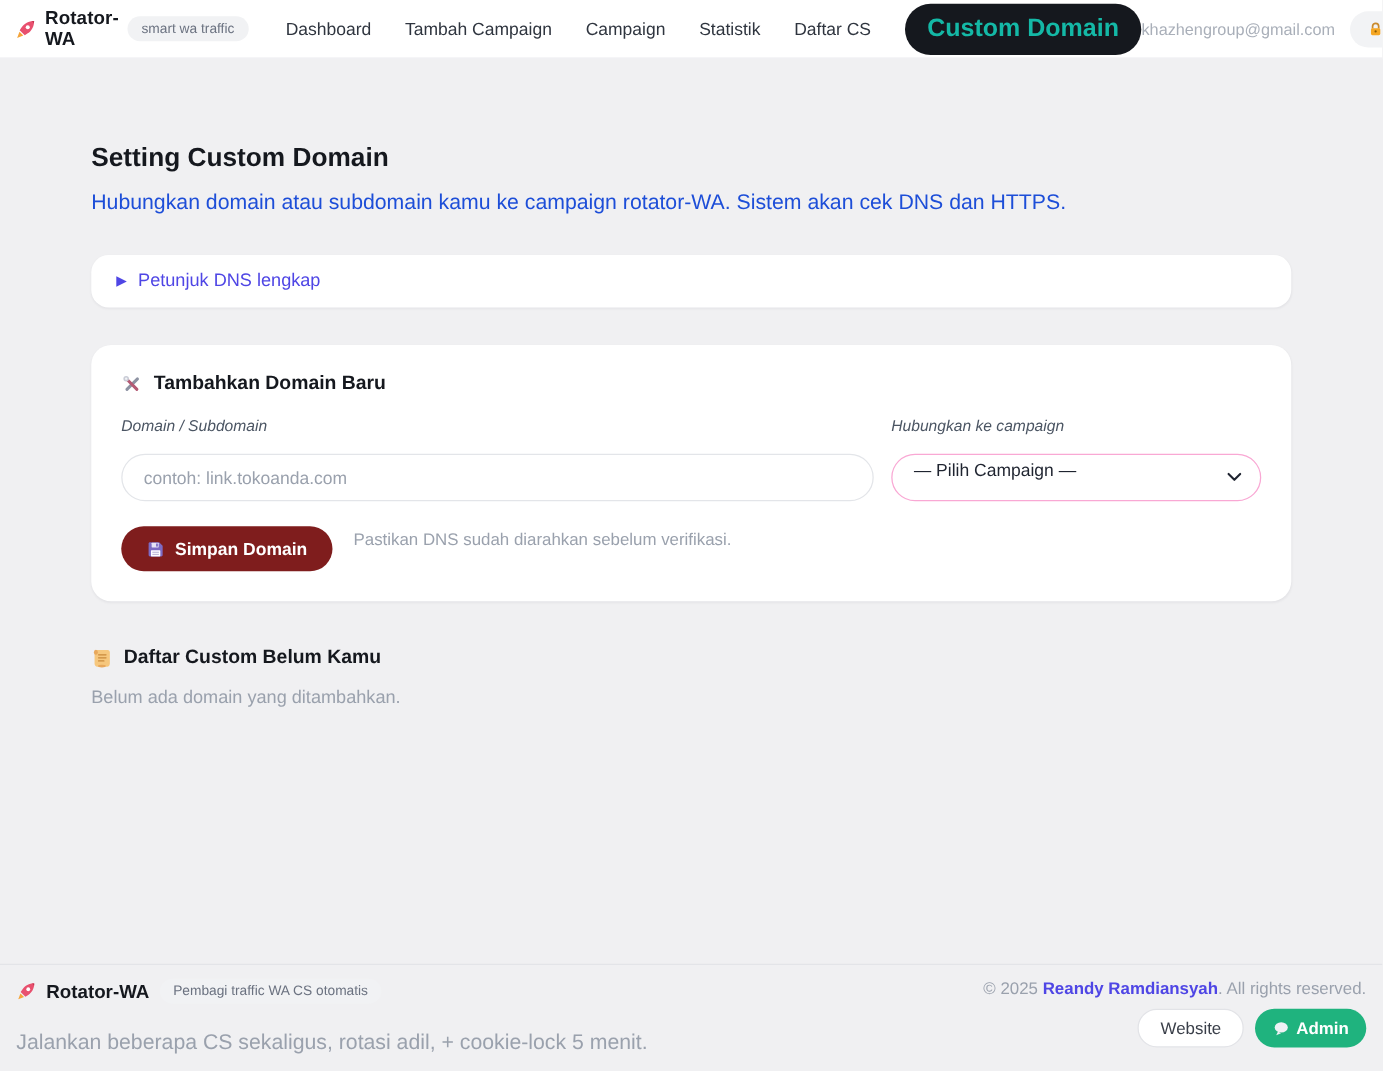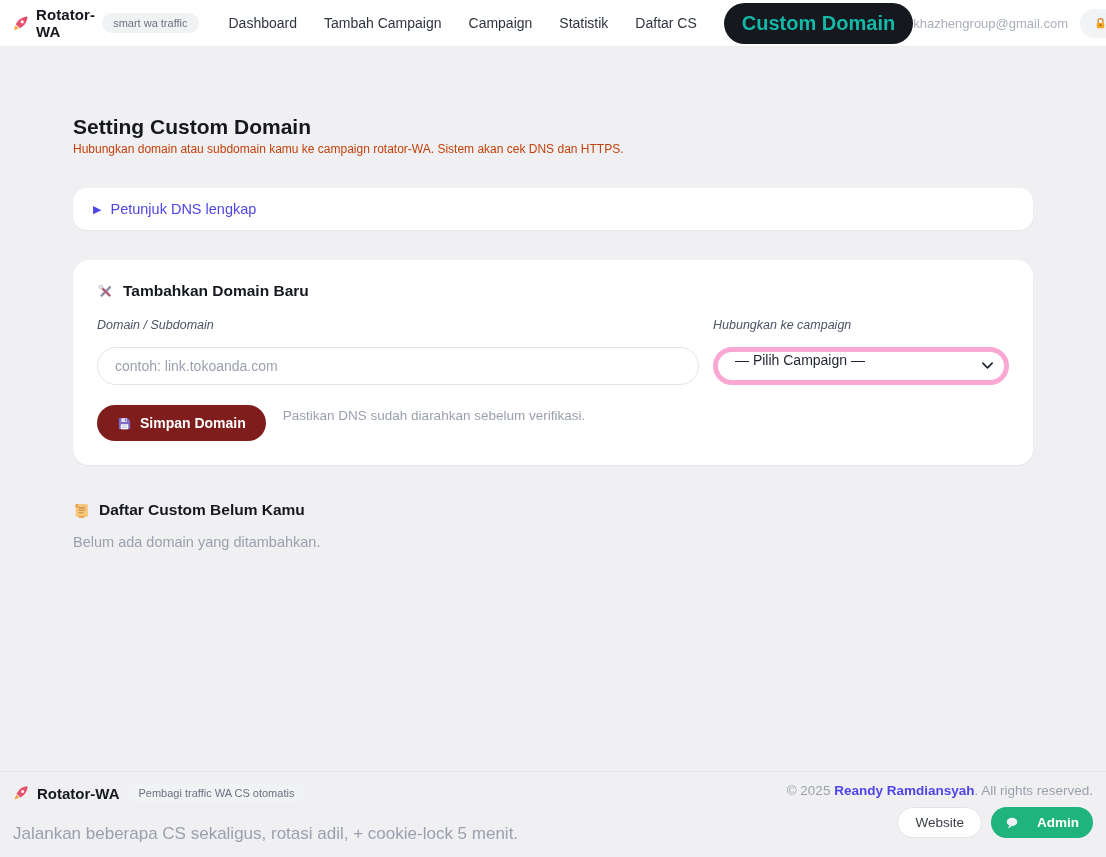--- a/index.html
+++ b/index.html
@@ -58,21 +58,21 @@
     font-family:inherit;
     font-size:13px;
     color:#2f353f;
     cursor:pointer;
   }
   .icon { display:inline-flex; align-items:center; justify-content:center; line-height:0; }
   
   main { flex:1; overflow:hidden; }
   .container { width:960px; margin:0 auto; padding-top:68px; }
   h1.page-title { font-size:21px; font-weight:bold; color:#15181e; }
-  .page-subtitle { margin-top:3px; font-size:12px; color:#c2410c; }
+  .page-subtitle { margin-top:13px; font-size:17px; color:#1d4ed8; }
   
   .dns-card {
     margin-top:32px;
     background:#ffffff;
     border-radius:14px;
     box-shadow:0 1px 2px rgba(20,24,34,.05);
     padding:13px 20px;
   }
   .dns-card summary {
     list-style:none;
@@ -115,21 +115,21 @@
     font-size:14px;
     color:#ef4444;
     background:#fff;
     outline:none;
   }
   .pill-input::placeholder { color:#9aa1ad; }
   .select-wrap { position:relative; }
   .pill-select {
     width:100%;
     height:38px;
-    border:5px solid #f9a8d4;
+    border:1px solid #f9a8d4;
     border-radius:999px;
     padding:0 36px 12px 17px;
     font-family:inherit;
     font-size:14px;
     color:#1f2430;
     background:#fff;
     appearance:none;
     -webkit-appearance:none;
     outline:none;
     cursor:pointer;
@@ -177,21 +177,21 @@
     background:#ffffff;
     border:1px solid #e2e3e7;
     border-radius:999px;
     padding:7px 17px;
     font-family:inherit;
     font-size:13.5px;
     color:#3a3f49;
     cursor:pointer;
   }
   .admin-btn {
-    display:flex; align-items:center; gap:18px;
+    display:flex; align-items:center; gap:5px;
     background:#1fb37e;
     border:none;
     border-radius:999px;
     padding:7px 14px;
     font-family:inherit;
     font-size:13.5px;
     font-weight:bold;
     color:#ffffff;
     cursor:pointer;
   }

